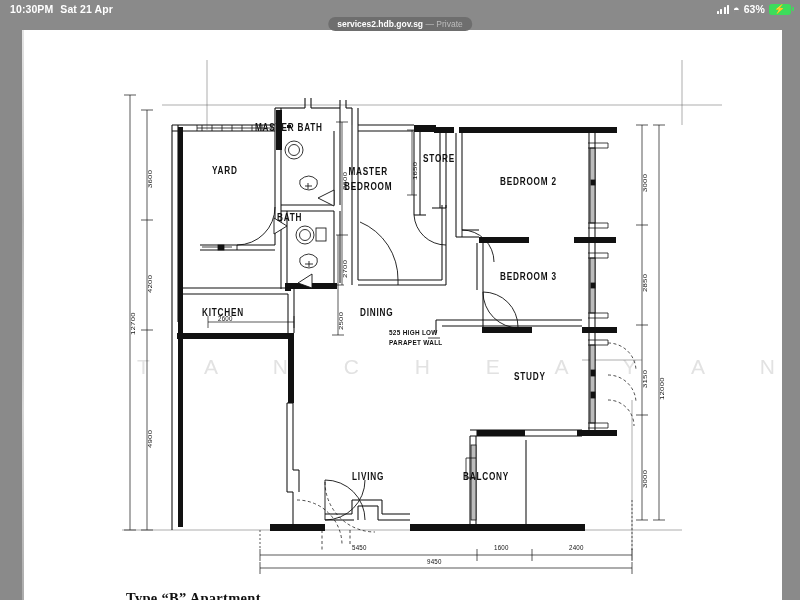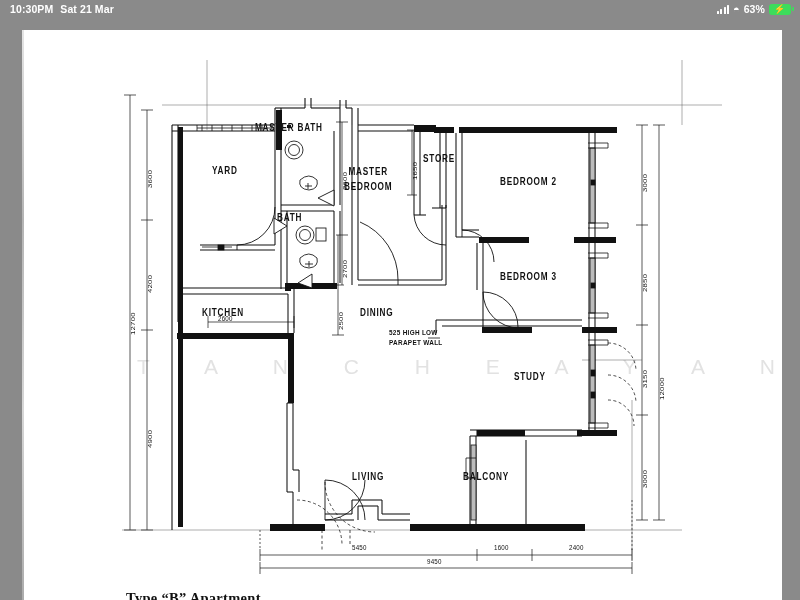--- a/index.html
+++ b/index.html
@@ -150,35 +150,38 @@
   }
 </style>
 </head>
 <body>
 
 <div id="browser-chrome">
 
   <div id="status-bar">
     <div id="status-left">
       <span>10:30PM</span>
-      <span>Sat 21 Mar</span>
+      <span>Sat 21 Apr</span>
     </div>
     <div id="status-right">
       <span class="sig-bars">
           <i></i>
           <i></i>
           <i></i>
           <i></i>
         </span>
       <span class="wifi-icon">◓</span>
       <span>63%</span>
       <span class="battery-icon">⚡</span>
     </div>
   </div>
 
+  <div id="url-pill">
+    <span class="host">services2.hdb.gov.sg</span><span class="priv"> — </span><span class="priv">Private</span>
+  </div>
 </div>
 
 <div id="page-sheet">
   <div id="page-left-edge"></div>
 
   <div id="watermark">T A N   C H E A   Y A N G</div>
 
   <svg id="floorplan" viewBox="0 0 760 570">
     <g fill="none" stroke="#111" stroke-width="1" shape-rendering="geometricPrecision">
 

